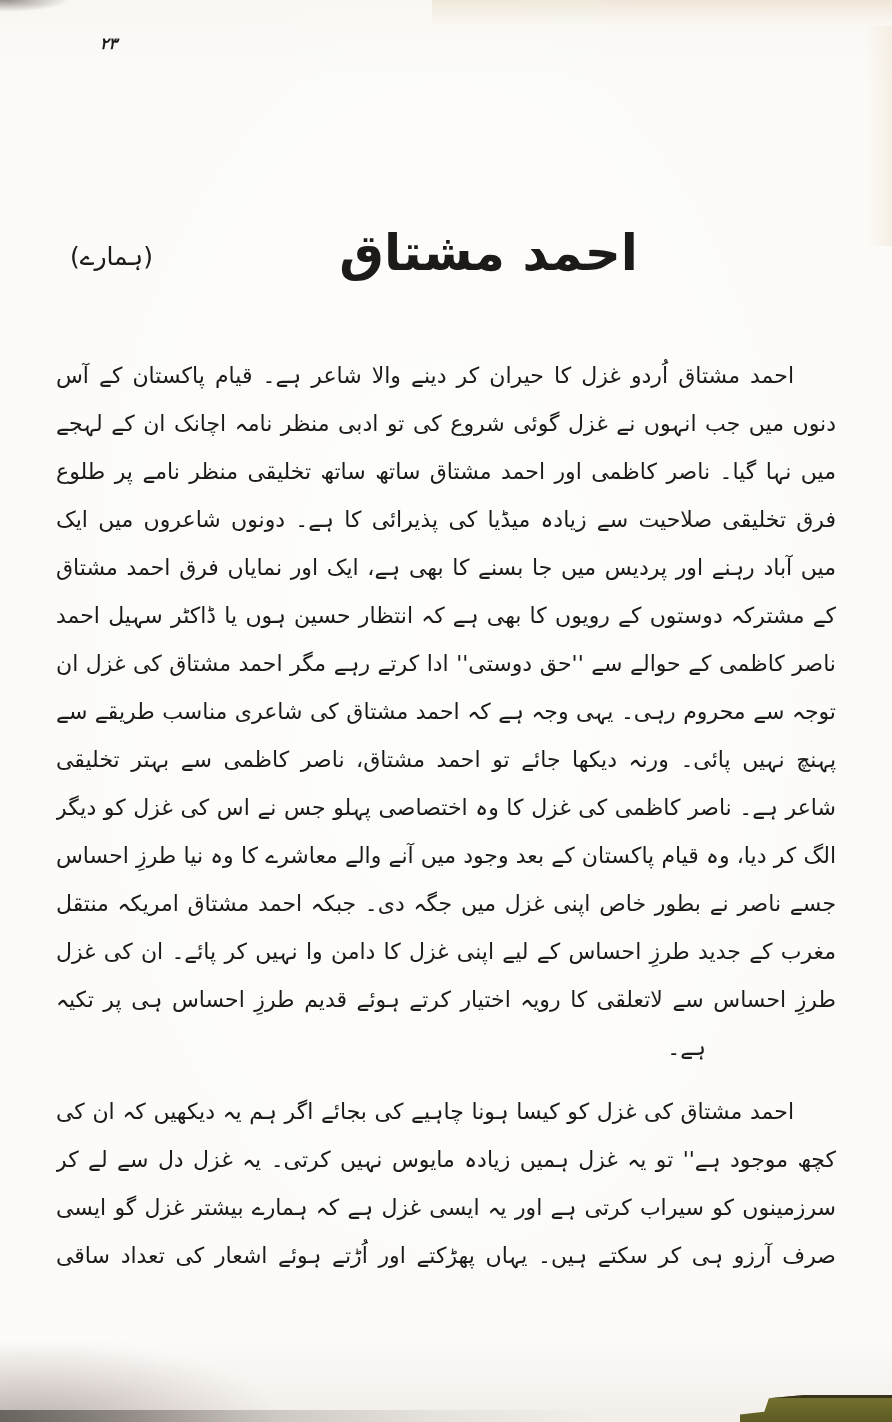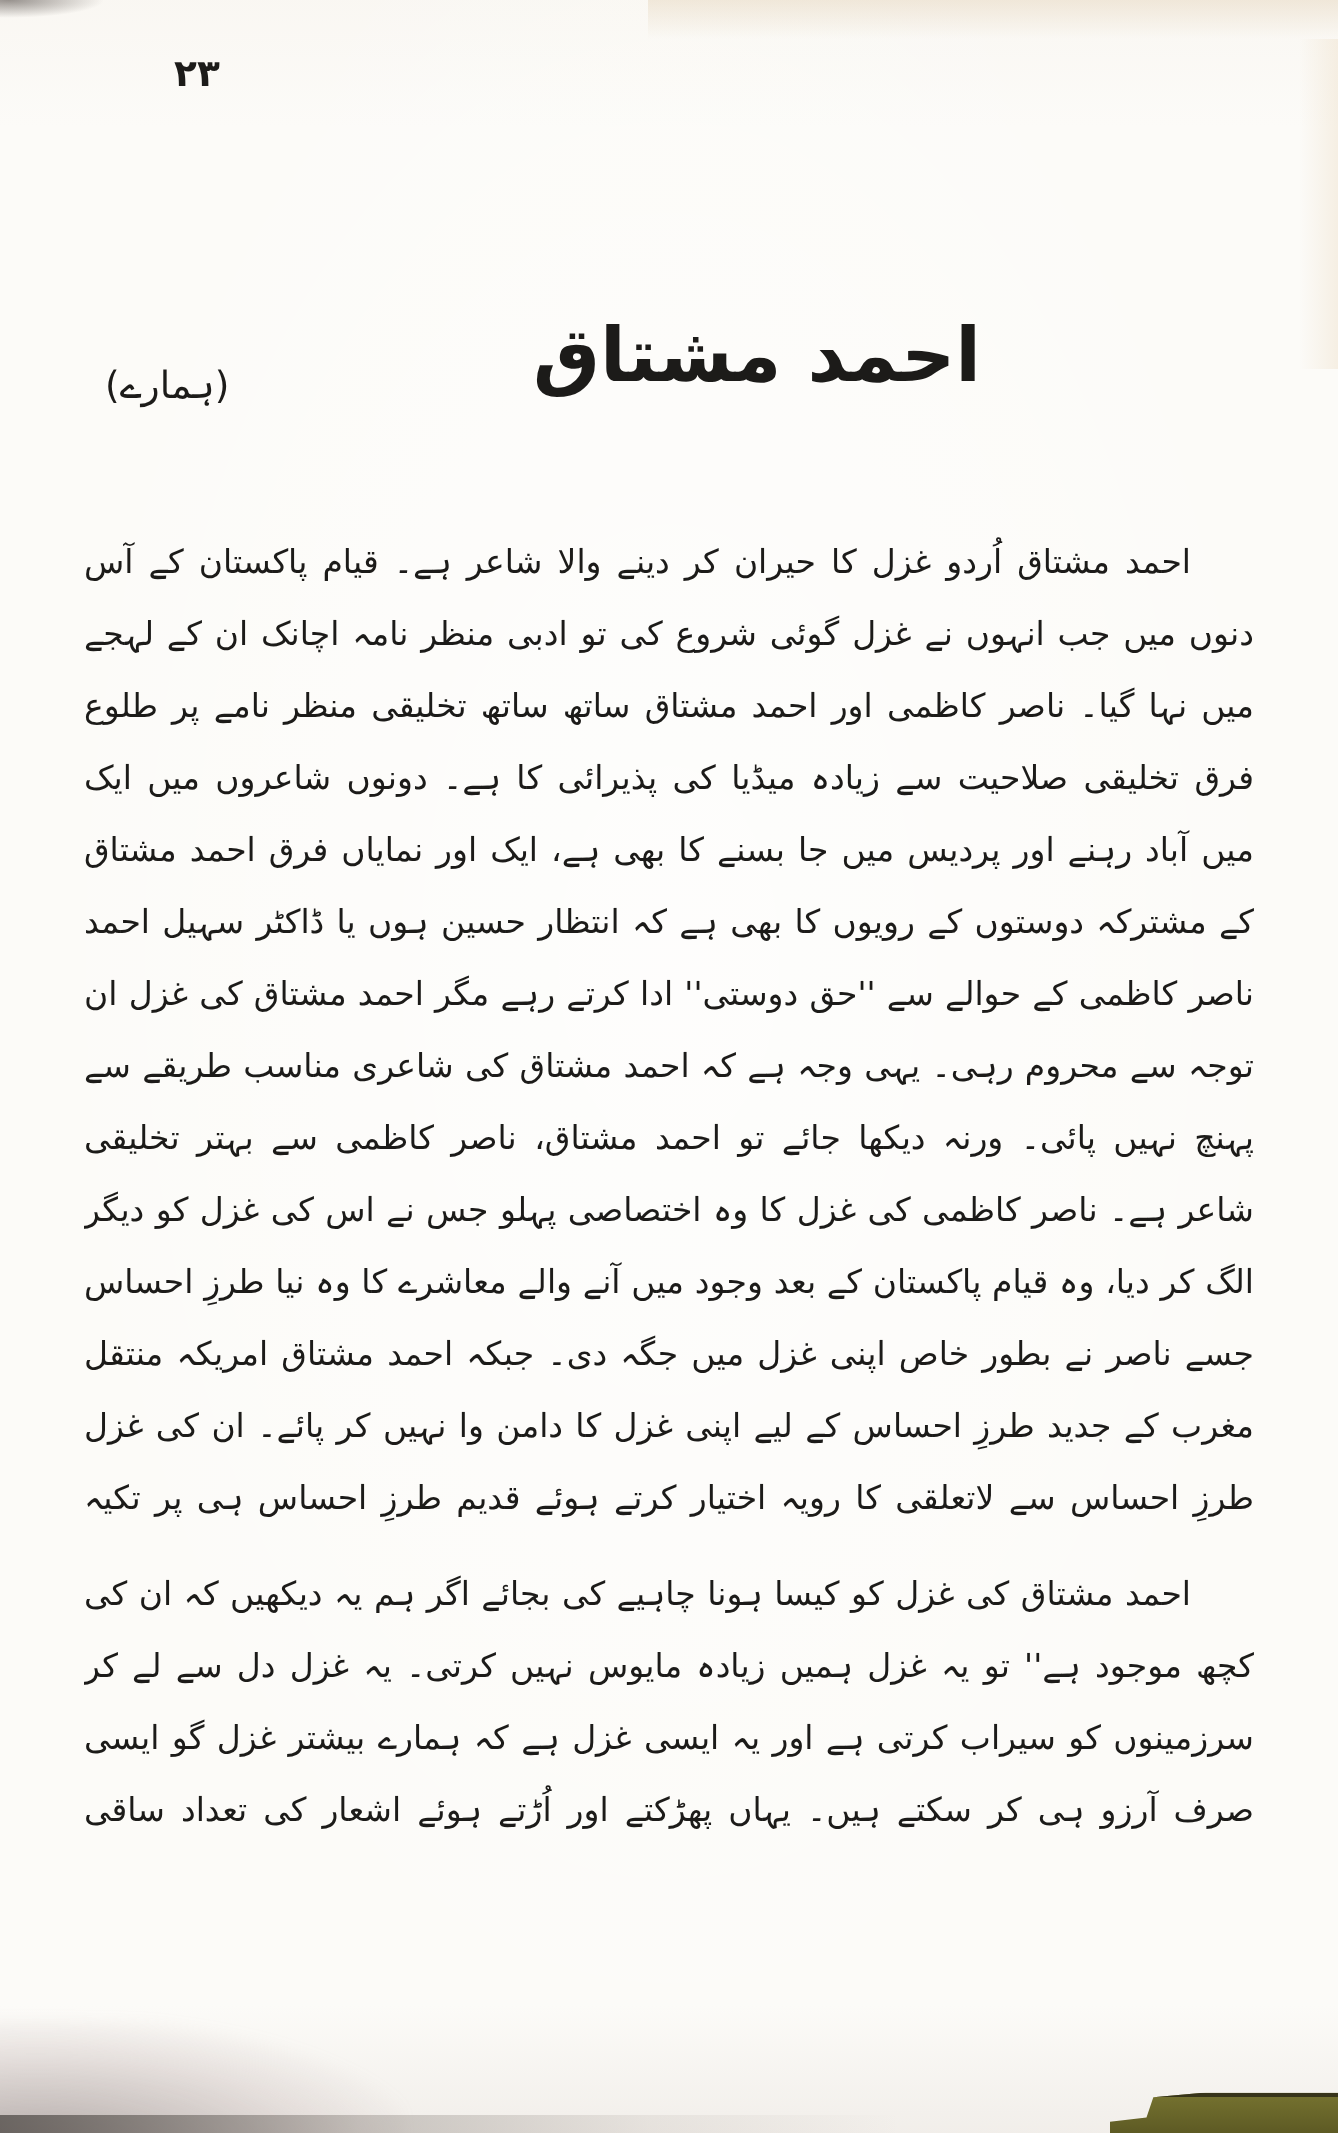--- a/index.html
+++ b/index.html
@@ -20,25 +20,26 @@
   .paper-vignette {
     position: absolute; inset: 0;
     background:
       radial-gradient(ellipse at 50% 45%, rgba(255,255,255,0.6), transparent 70%),
       linear-gradient(180deg, rgba(245,240,232,0.35), transparent 6%, transparent 94%, rgba(210,200,192,0.25));
     pointer-events: none;
   }
   .page-number {
     position: absolute;
     top: 34px;
-    left: 116px;
-    font-size: 25px;
+    left: 100px;
+    font-size: 16px;
     font-weight: bold;
     letter-spacing: 2px;
     direction: rtl;
+    font-style: italic;
   }
   .title {
     position: absolute;
     top: 208px;
     right: 238px;
     font-size: 50px;
     font-weight: 700;
     white-space: nowrap;
   }
   .title-note {
@@ -101,39 +102,40 @@
 <body>
 
 <div class="paper-vignette"></div>
 
 <div class="smudge-top-left"></div>
 <div class="tint-top-right"></div>
 <div class="tint-right-edge"></div>
 
 <div class="page-number">۲۳</div>
 
-<h1 class="title" style="margin:0;">احمد مشتاق</h1>
+<h1 class="title" style="margin:16px;">احمد مشتاق</h1>
 <div class="title-note">(ہمارے)</div>
 
 <div class="body-text">
     <div class="para">
       <div class="line first">احمد مشتاق اُردو غزل کا حیران کر دینے والا شاعر ہے۔ قیام پاکستان کے آس پاس کے</div>
       <div class="line">دنوں میں جب انہوں نے غزل گوئی شروع کی تو ادبی منظر نامہ اچانک ان کے لہجے کی روشنی</div>
       <div class="line">میں نہا گیا۔ ناصر کاظمی اور احمد مشتاق ساتھ ساتھ تخلیقی منظر نامے پر طلوع ہوئے مگر دونوں میں</div>
       <div class="line">فرق تخلیقی صلاحیت سے زیادہ میڈیا کی پذیرائی کا ہے۔ دونوں شاعروں میں ایک فرق وطن</div>
       <div class="line">میں آباد رہنے اور پردیس میں جا بسنے کا بھی ہے، ایک اور نمایاں فرق احمد مشتاق اور ناصر کاظمی</div>
       <div class="line">کے مشترکہ دوستوں کے رویوں کا بھی ہے کہ انتظار حسین ہوں یا ڈاکٹر سہیل احمد خاں......عمر بھر</div>
       <div class="line">ناصر کاظمی کے حوالے سے ''حق دوستی'' ادا کرتے رہے مگر احمد مشتاق کی غزل ان دوستوں کی</div>
       <div class="line">توجہ سے محروم رہی۔ یہی وجہ ہے کہ احمد مشتاق کی شاعری مناسب طریقے سے اردو قاری تک</div>
       <div class="line">پہنچ نہیں پائی۔ ورنہ دیکھا جائے تو احمد مشتاق، ناصر کاظمی سے بہتر تخلیقی صلاحیت رکھنے والا</div>
       <div class="line">شاعر ہے۔ ناصر کاظمی کی غزل کا وہ اختصاصی پہلو جس نے اس کی غزل کو دیگر غزل گوؤں سے</div>
       <div class="line">الگ کر دیا، وہ قیام پاکستان کے بعد وجود میں آنے والے معاشرے کا وہ نیا طرزِ احساس ہے</div>
       <div class="line">جسے ناصر نے بطور خاص اپنی غزل میں جگہ دی۔ جبکہ احمد مشتاق امریکہ منتقل ہونے کے باوجود</div>
       <div class="line">مغرب کے جدید طرزِ احساس کے لیے اپنی غزل کا دامن وا نہیں کر پائے۔ ان کی غزل جدید</div>
       <div class="line">طرزِ احساس سے لاتعلقی کا رویہ اختیار کرتے ہوئے قدیم طرزِ احساس ہی پر تکیہ کیے ہوئے</div>
+      <div class="line endline">ہے۔</div>
     </div>
     <div class="para">
       <div class="line first">احمد مشتاق کی غزل کو کیسا ہونا چاہیے کی بجائے اگر ہم یہ دیکھیں کہ ان کی غزل میں ''کیا</div>
       <div class="line">کچھ موجود ہے'' تو یہ غزل ہمیں زیادہ مایوس نہیں کرتی۔ یہ غزل دل سے لے کر دماغ تک کی بنجر</div>
       <div class="line">سرزمینوں کو سیراب کرتی ہے اور یہ ایسی غزل ہے کہ ہمارے بیشتر غزل گو ایسی غزل گوئی کی</div>
       <div class="line">صرف آرزو ہی کر سکتے ہیں۔ یہاں پھڑکتے اور اُڑتے ہوئے اشعار کی تعداد ساقی فاروقی سے</div>
     </div>
   </div>
 
 <div class="smudge-bottom-left"></div>

